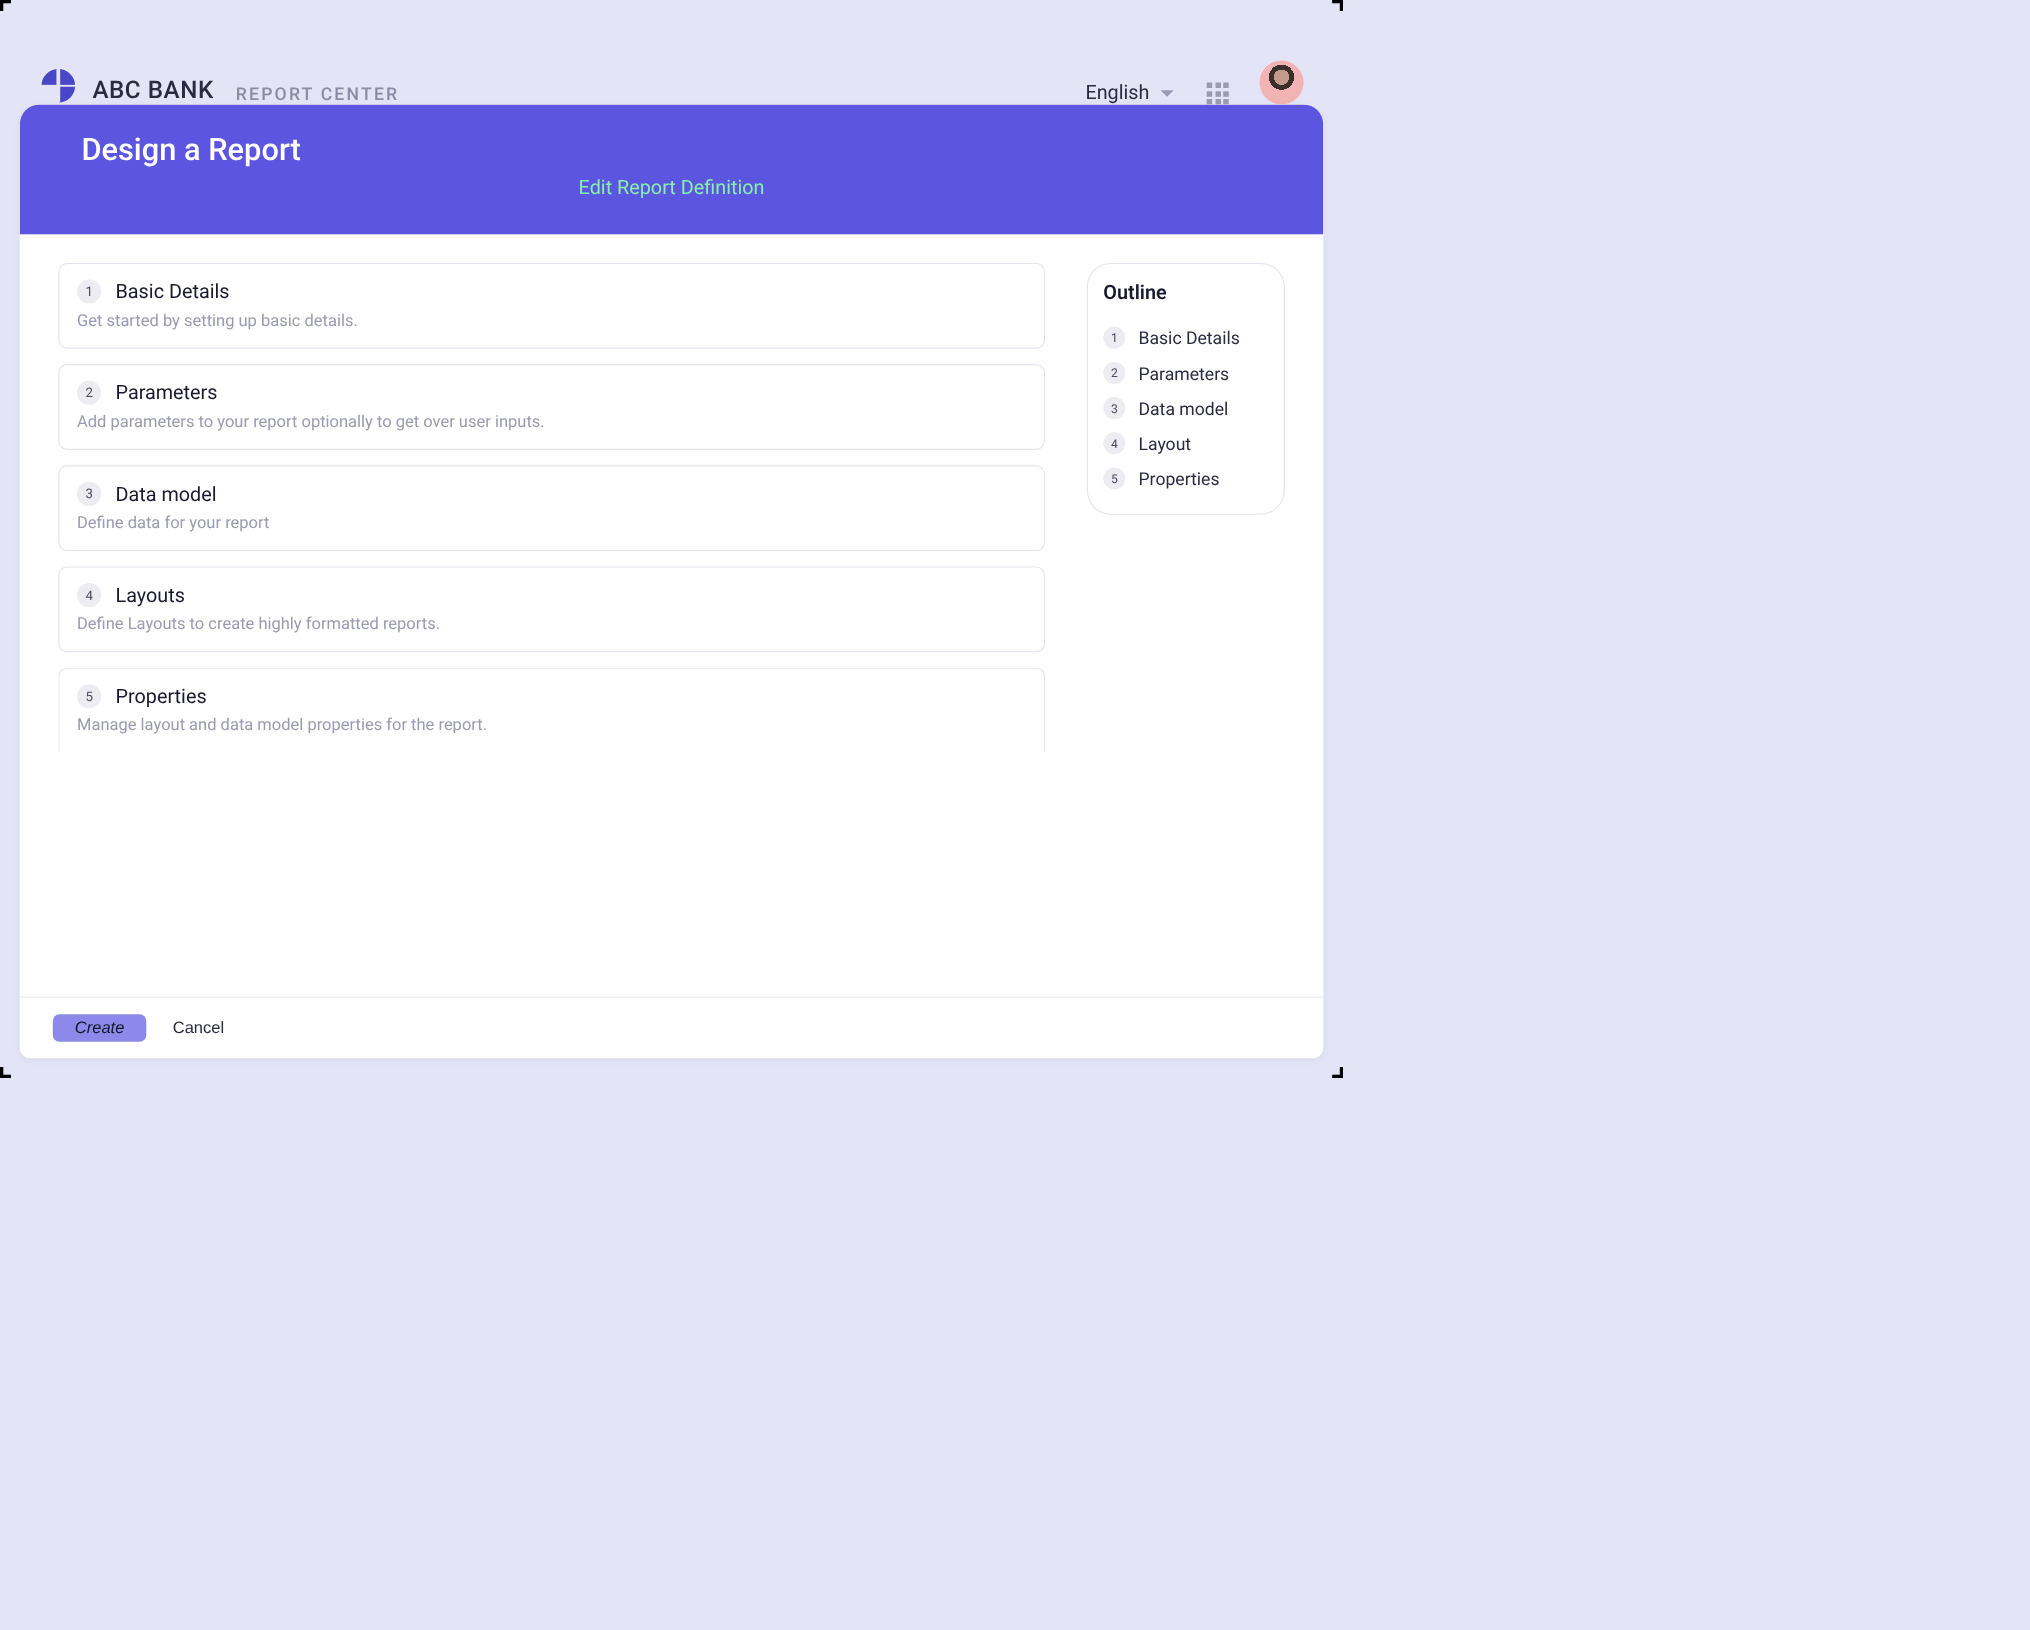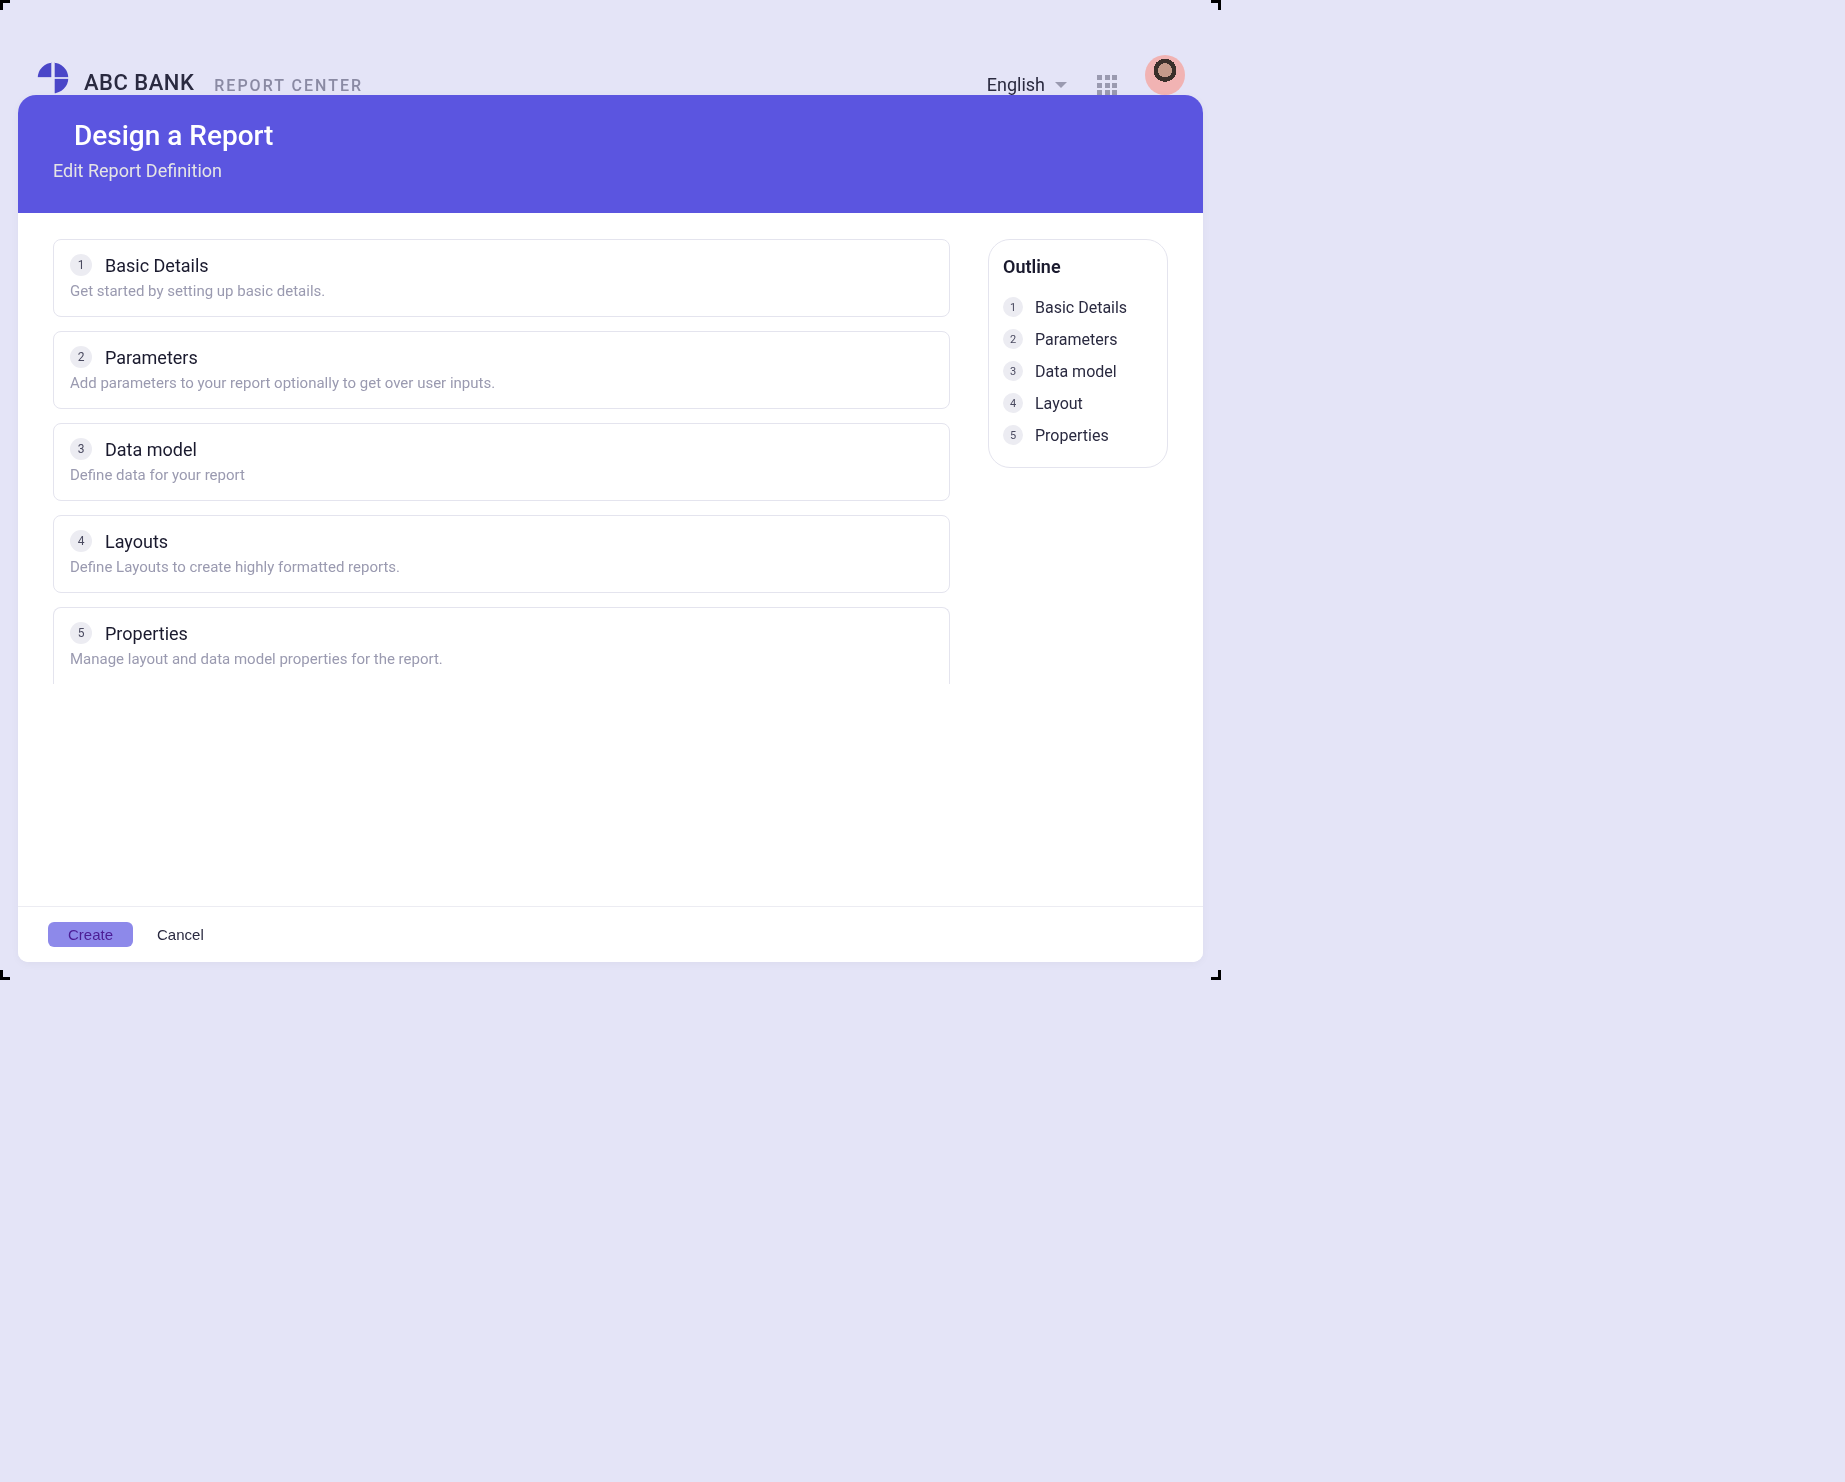--- a/index.html
+++ b/index.html
@@ -97,21 +97,22 @@
     padding: 24px 35px 32px 35px;
   }
   .hero-title {
     font-size: 28px;
     font-weight: 500;
     margin-bottom: 8px;
     margin-left: 21px;
   }
   .hero-sub {
     font-size: 18px;
-    color: #e5e5e5;
+    color: #86efac;
+    text-align: center;
   }
 
   .content {
     flex: 1;
     display: flex;
     gap: 38px;
     padding: 26px 35px 10px 35px;
     overflow: auto;
   }
   .main-col { flex: 1; min-width: 0; }
@@ -176,26 +177,27 @@
     height: 56px;
     border-top: 1px solid #ececf2;
     background: #fff;
     display: flex;
     align-items: center;
     padding: 0 30px;
     gap: 24px;
   }
   .btn-primary {
     background: #8d89ea;
-    color: #4c1d95;
+    color: #0f172a;
     border: none;
     border-radius: 6px;
     padding: 4px 20px;
     font-size: 15px;
     cursor: pointer;
+    font-style: italic;
   }
   .btn-ghost {
     background: none;
     border: none;
     color: #2a2a40;
     font-size: 15px;
     cursor: pointer;
   }
 </style>
 </head>

